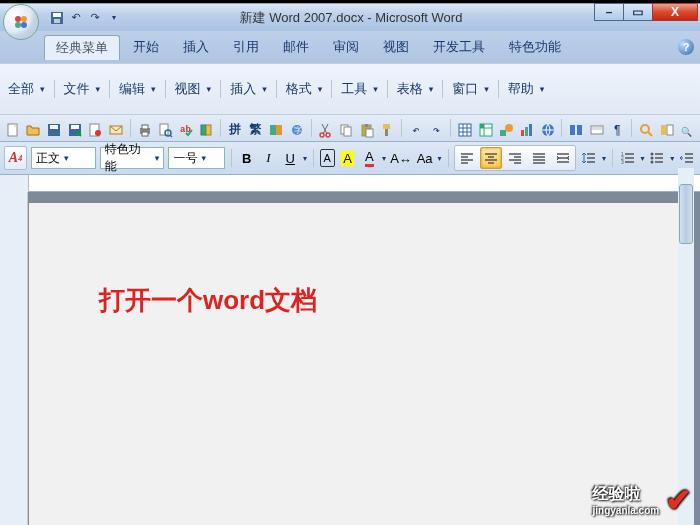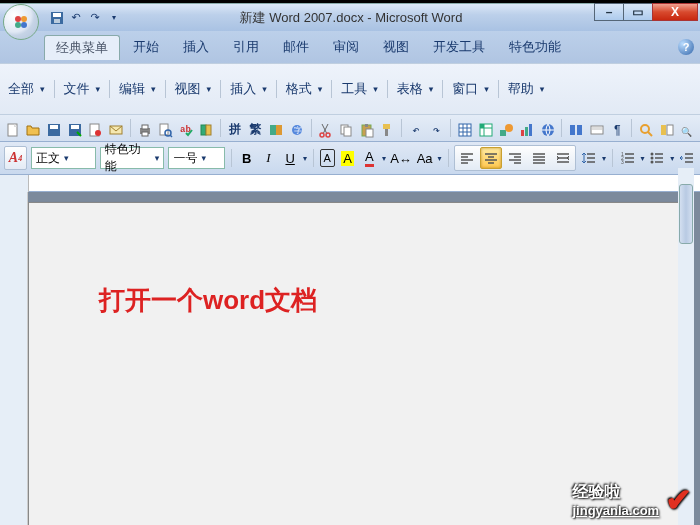--- a/index.html
+++ b/index.html
@@ -41,21 +41,21 @@
     .ruler-h::before{content:""; position:absolute; left:-28px; top:0; width:28px; height:17px; background:#e6eef7; border-right:1px solid #bbb; }
     .doc-area { display:flex; height:361px; }
     .ruler-v { width:28px; background:#e6eef7; border-right:1px solid #ccc; }
     .page-scroll { flex:1; background:#7c8a9c; padding:10px 0 0 0; position:relative; overflow:hidden; }
     .page { width:656px; min-height:360px; background:#f1f1f1; border:1px solid #888; margin-left:0; padding:80px 70px; box-shadow:2px 2px 3px rgba(0,0,0,0.3); }
     .page-text { color:#dd2222; font-size:26px; font-weight:bold; }
     .scrollbar-v { position:absolute; right:6px; top:165px; width:16px; height:360px; background:#e6eef7; }
     .scrollbar-v .thumb{ position:absolute; top:16px; left:1px; width:14px; height:60px; background:linear-gradient(90deg,#d3dff0,#b8cae3,#d3dff0); border:1px solid #8aa; border-radius:3px; }
     .watermark { position:absolute; right:8px; bottom:6px; color:#fff; font-size:16px; font-weight:bold; text-shadow:1px 1px 2px #000,-1px -1px 2px #000; display:flex; align-items:center; gap:6px; }
     .watermark .check{ color:#e03020; font-size:32px; font-weight:900; }
-    .watermark .sub{ font-size:13px; display:block; color:#fff;text-decoration:underline; }
+    .watermark .sub{ font-size:10px; display:block; color:#fff; }
     svg.ico { width:16px; height:16px; }
   </style>
 </head>
 <body>
 
 <div class="win">
 
   <div class="titlebar">
     <div class="office-btn">
       <svg class="ico" viewBox="0 0 16 16">

